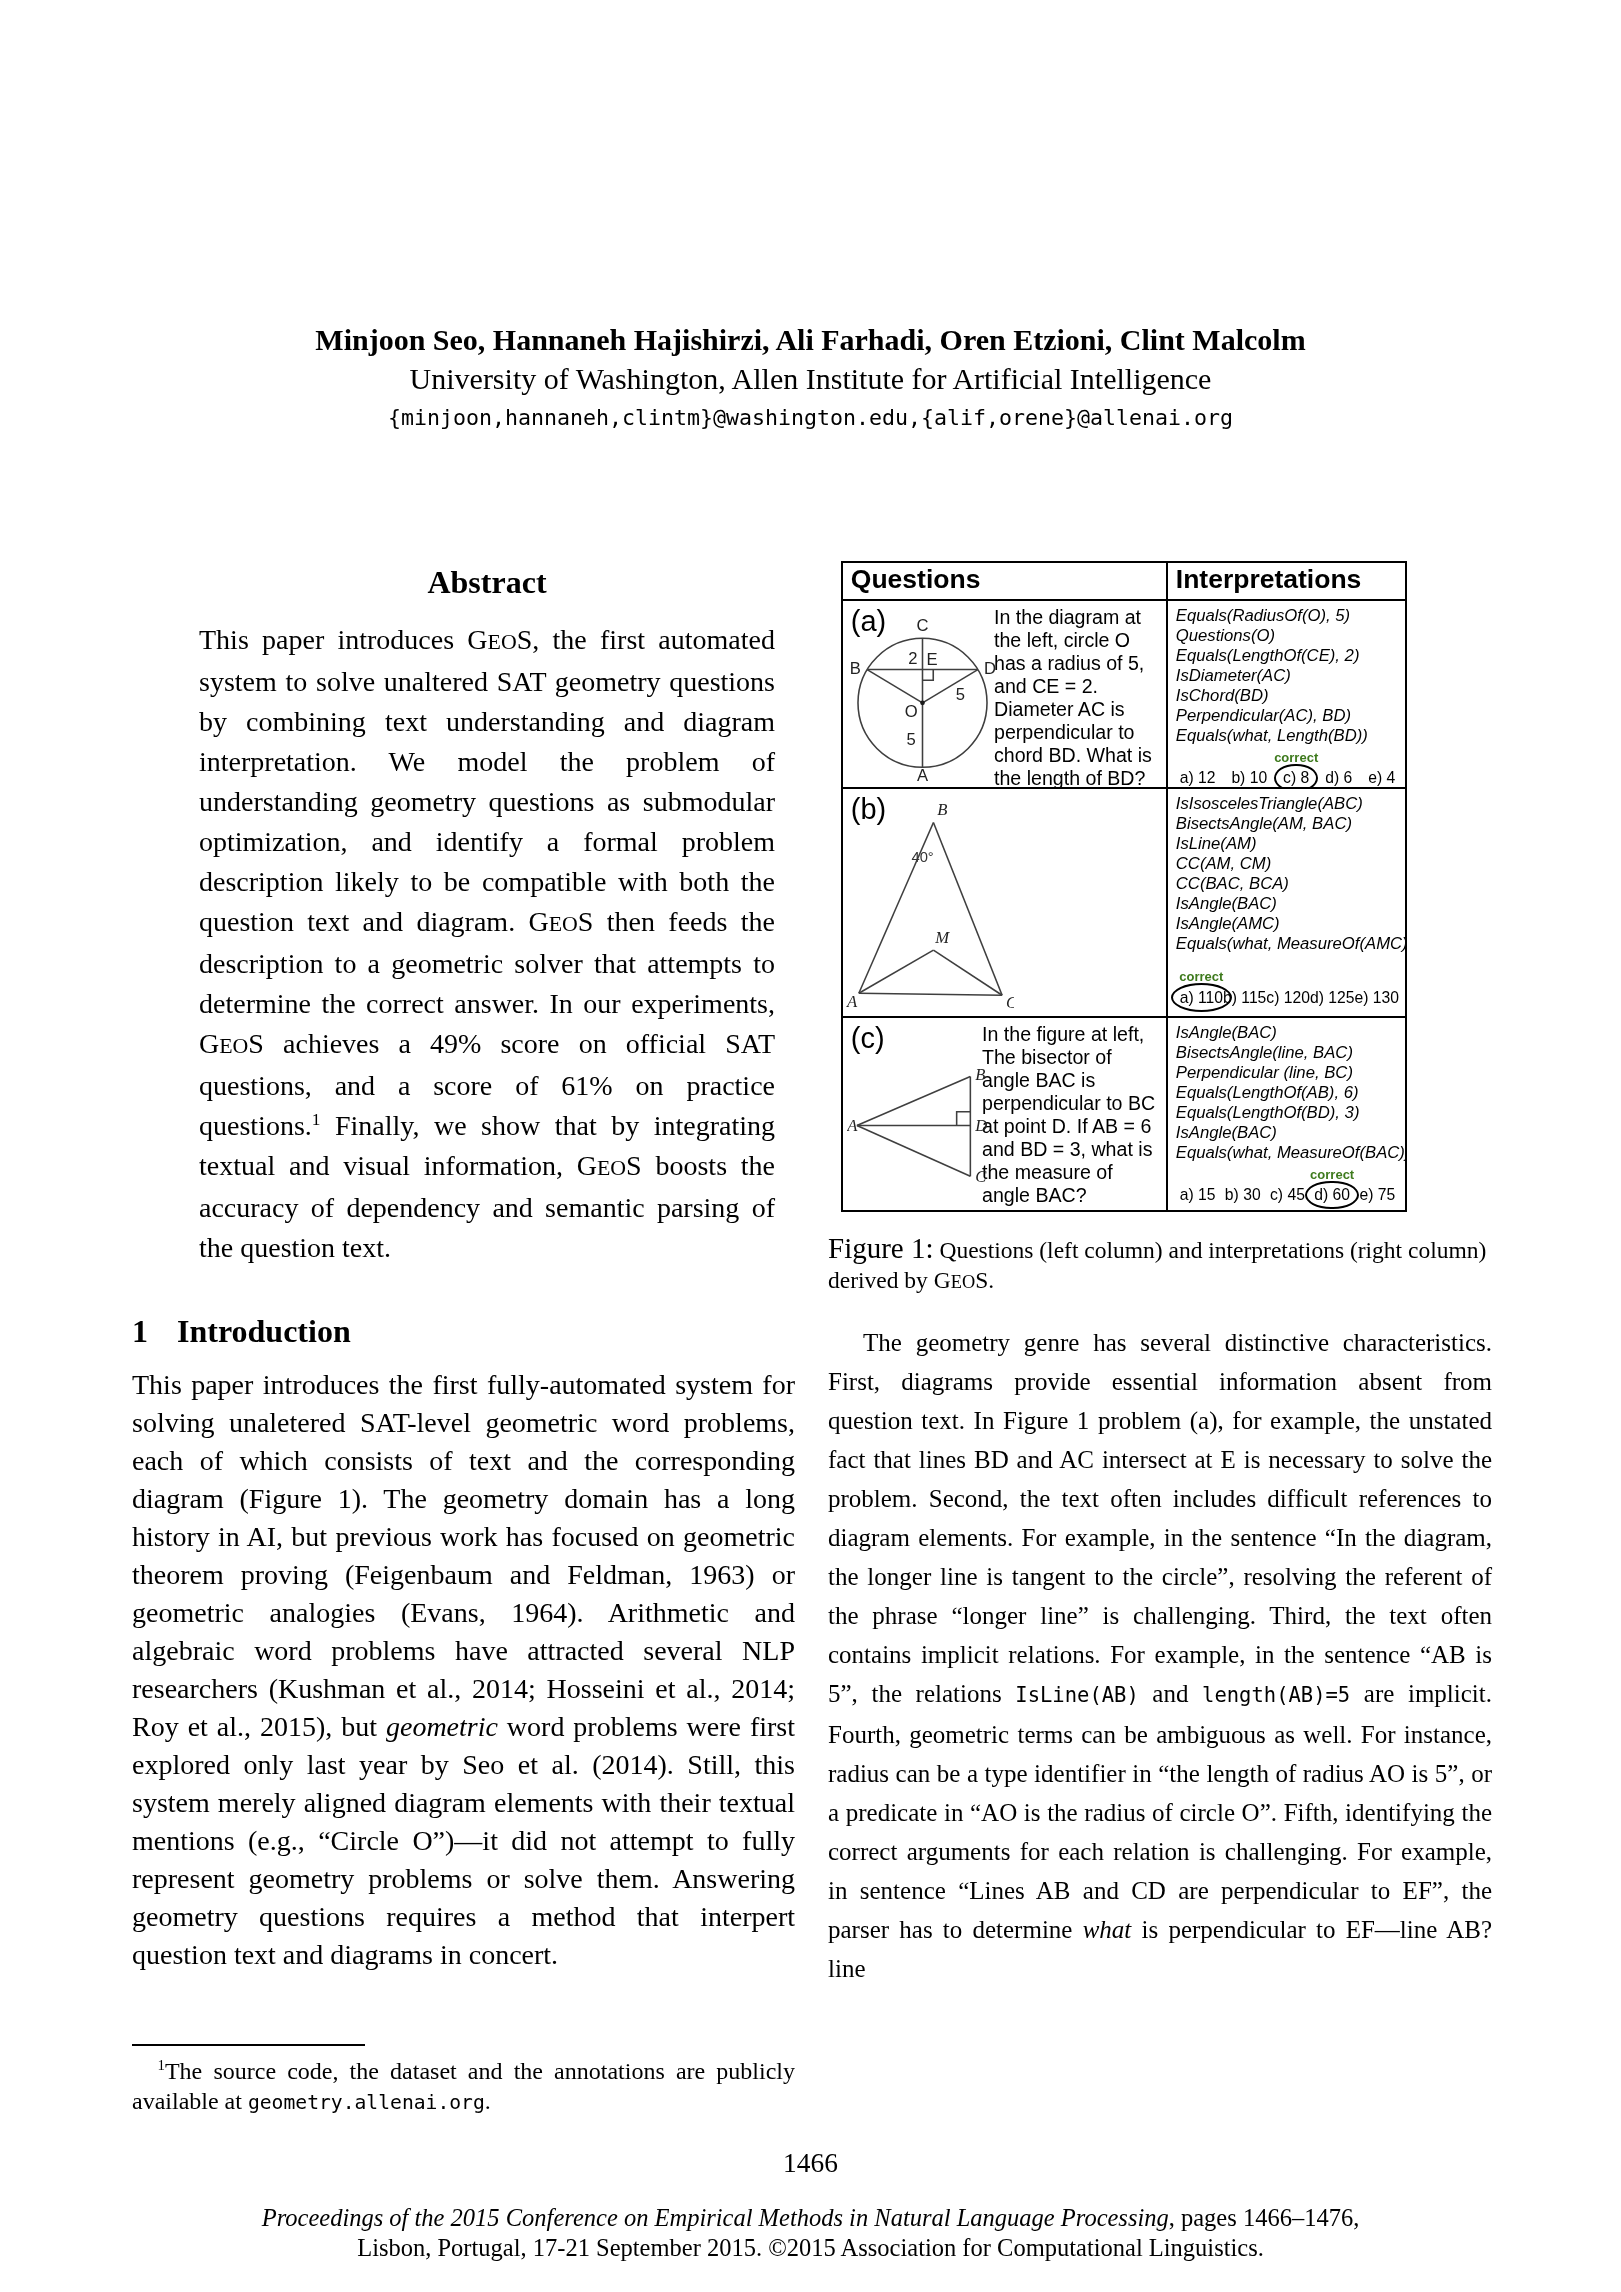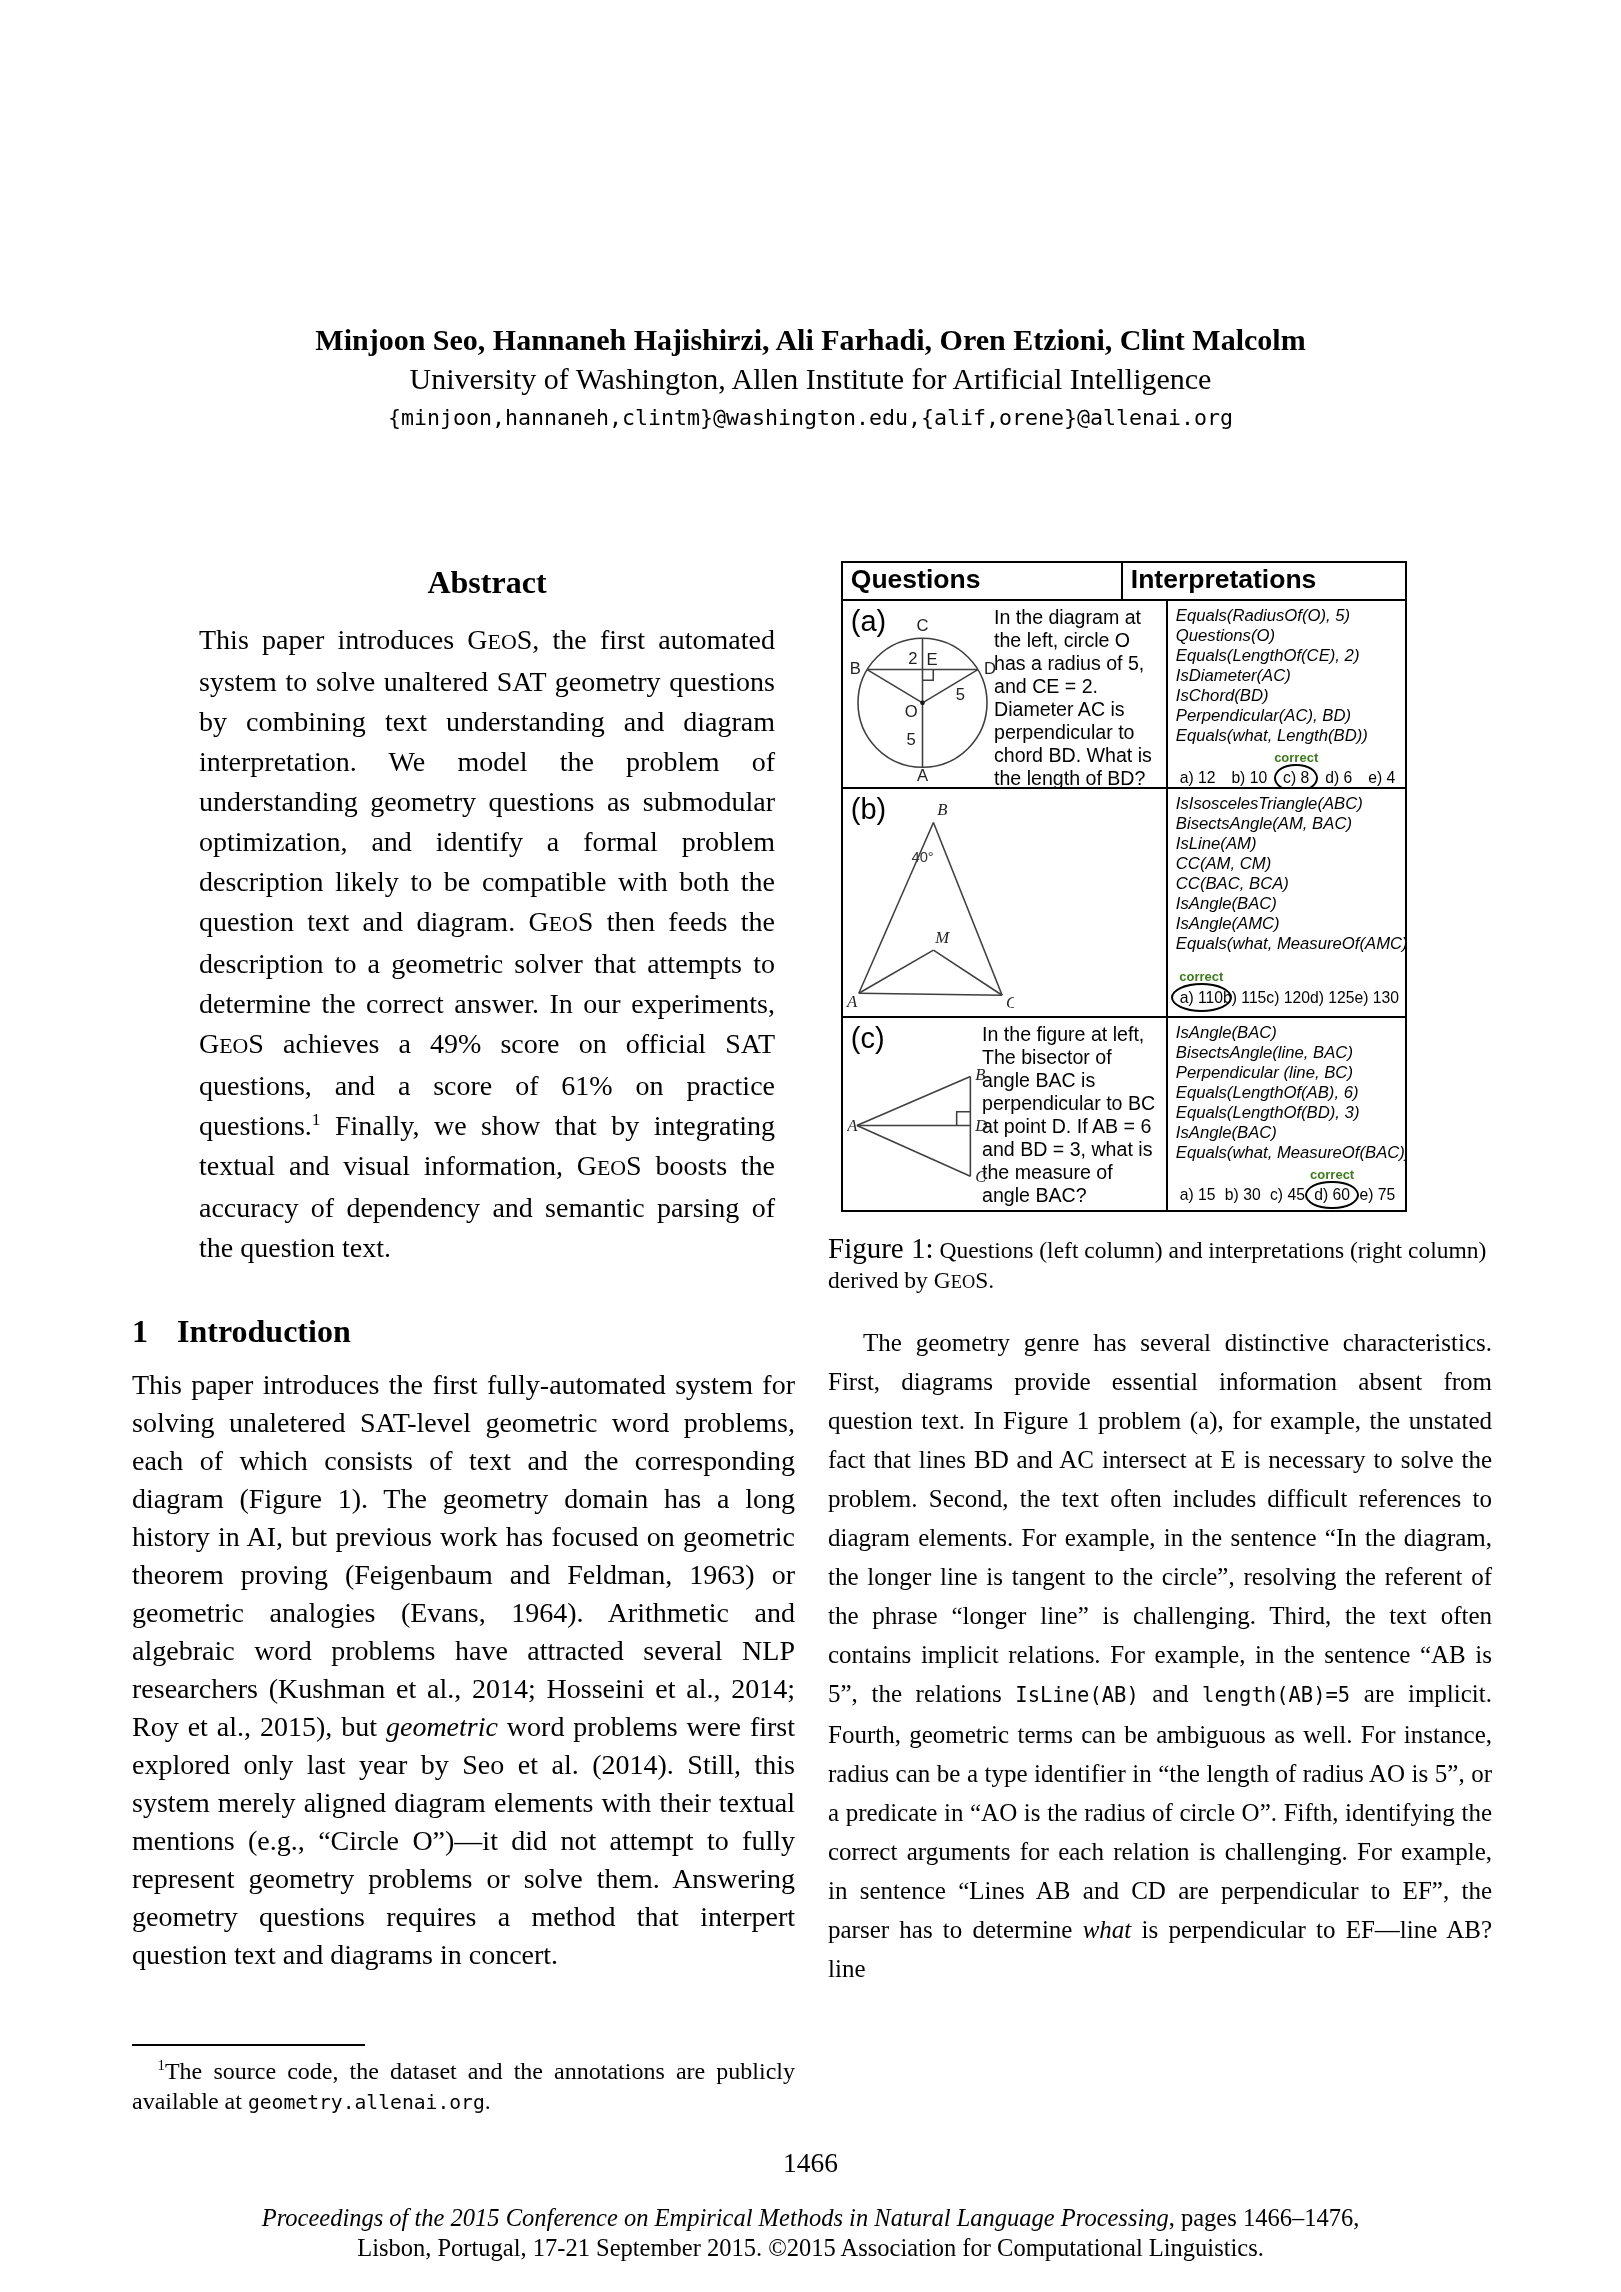--- a/index.html
+++ b/index.html
@@ -36,21 +36,21 @@
   .footnote{position:absolute;left:132px;top:2056px;width:663px;
     text-align:justify;font-size:24px;line-height:30px;text-indent:25.5px;}
   .footnote a{color:#000;text-decoration:none;}
 
   
   .fig-table{position:absolute;left:841px;top:561px;width:566px;
     border:2.9px solid #000;box-sizing:border-box;
     font-family:"Liberation Sans",sans-serif;}
   .fig-header{display:flex;height:36px;border-bottom:2.9px solid #000;
     font-weight:700;font-size:26.5px;}
-  .fh-q{width:278px;padding:1px 0 0 7.8px;box-sizing:border-box;}
+  .fh-q{width:323px;padding:1px 0 0 7.8px;box-sizing:border-box;}
   .fh-i{flex:1;border-left:2.9px solid #000;padding:1px 0 0 7.8px;}
   .fig-row{display:flex;box-sizing:border-box;}
   .row-a{height:188px;border-bottom:2.9px solid #000;}
   .row-b{height:229px;border-bottom:2.9px solid #000;}
   .row-c{height:192px;}
   .q-cell{width:323px;position:relative;box-sizing:border-box;}
   .row-label{position:absolute;top:3.9px;left:7.8px;font-size:29px;}
   .q-text{margin-left:151px;padding:4.9px 3.9px 0 0;font-size:19.6px;line-height:23px;}
   .row-c .q-text{margin-left:139px;}
   .dg{position:absolute;left:2px;}

